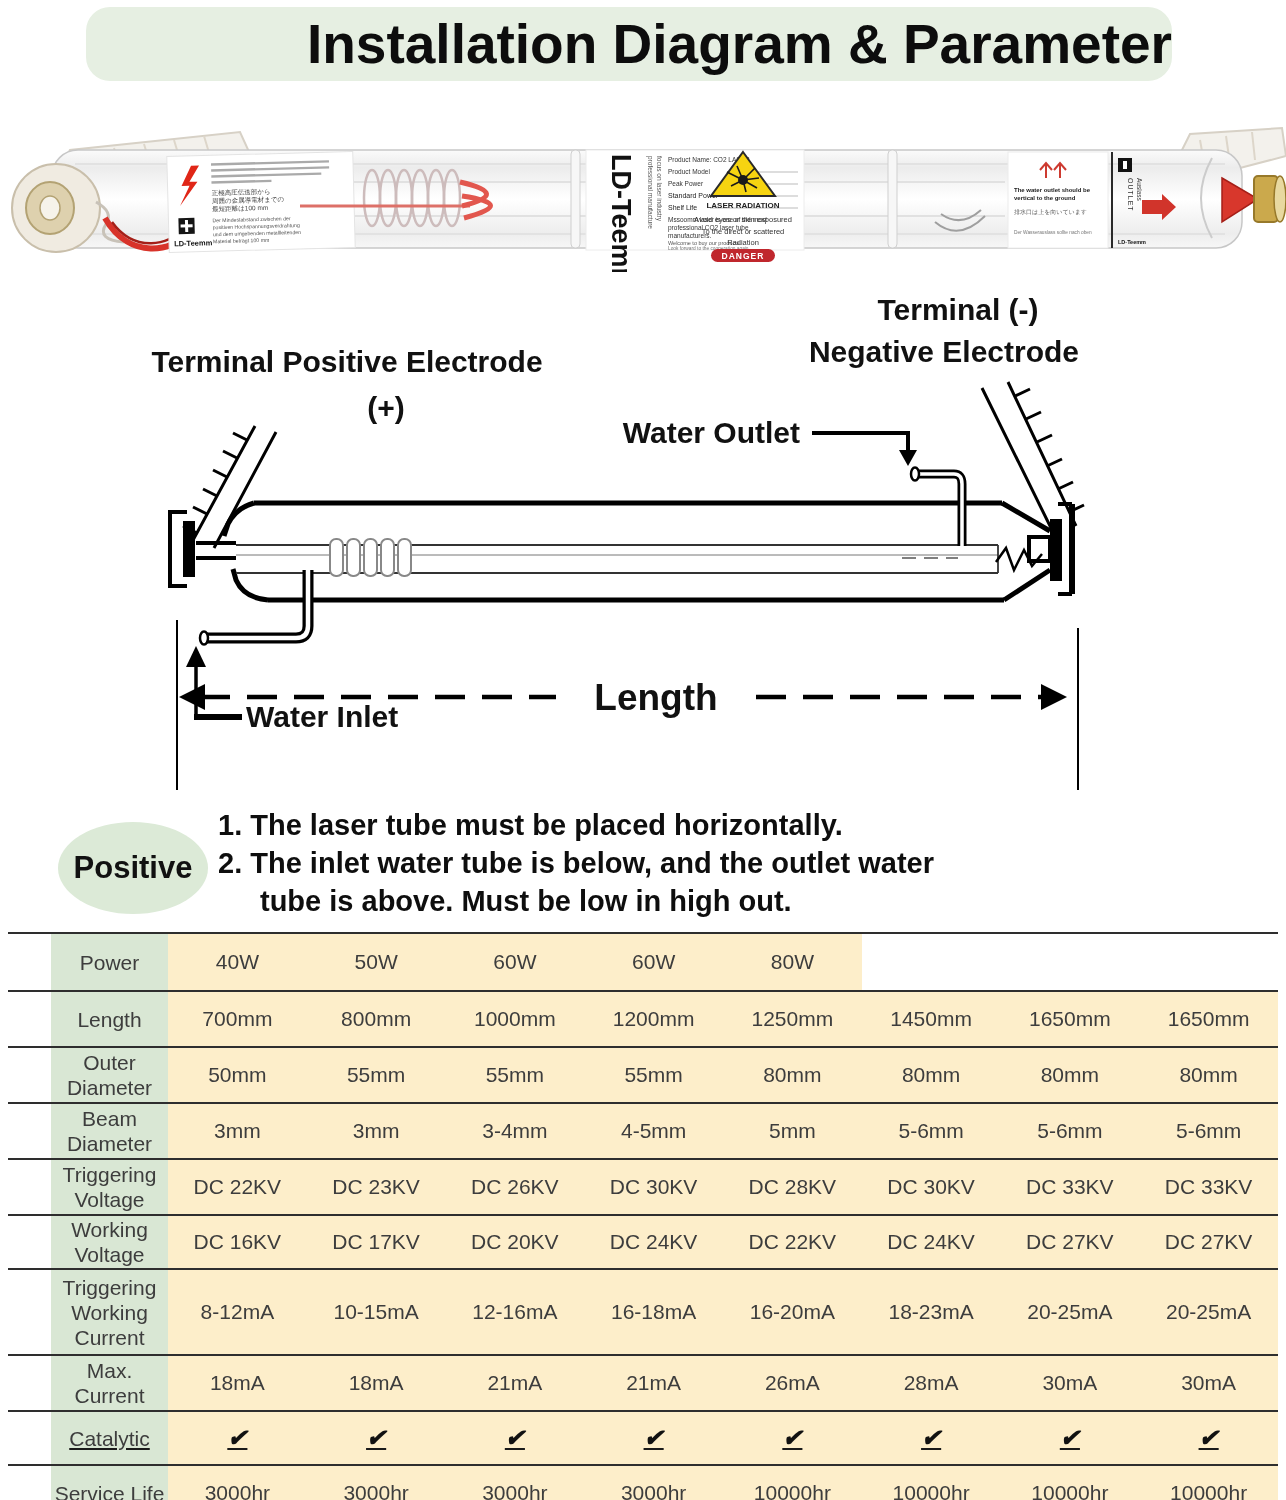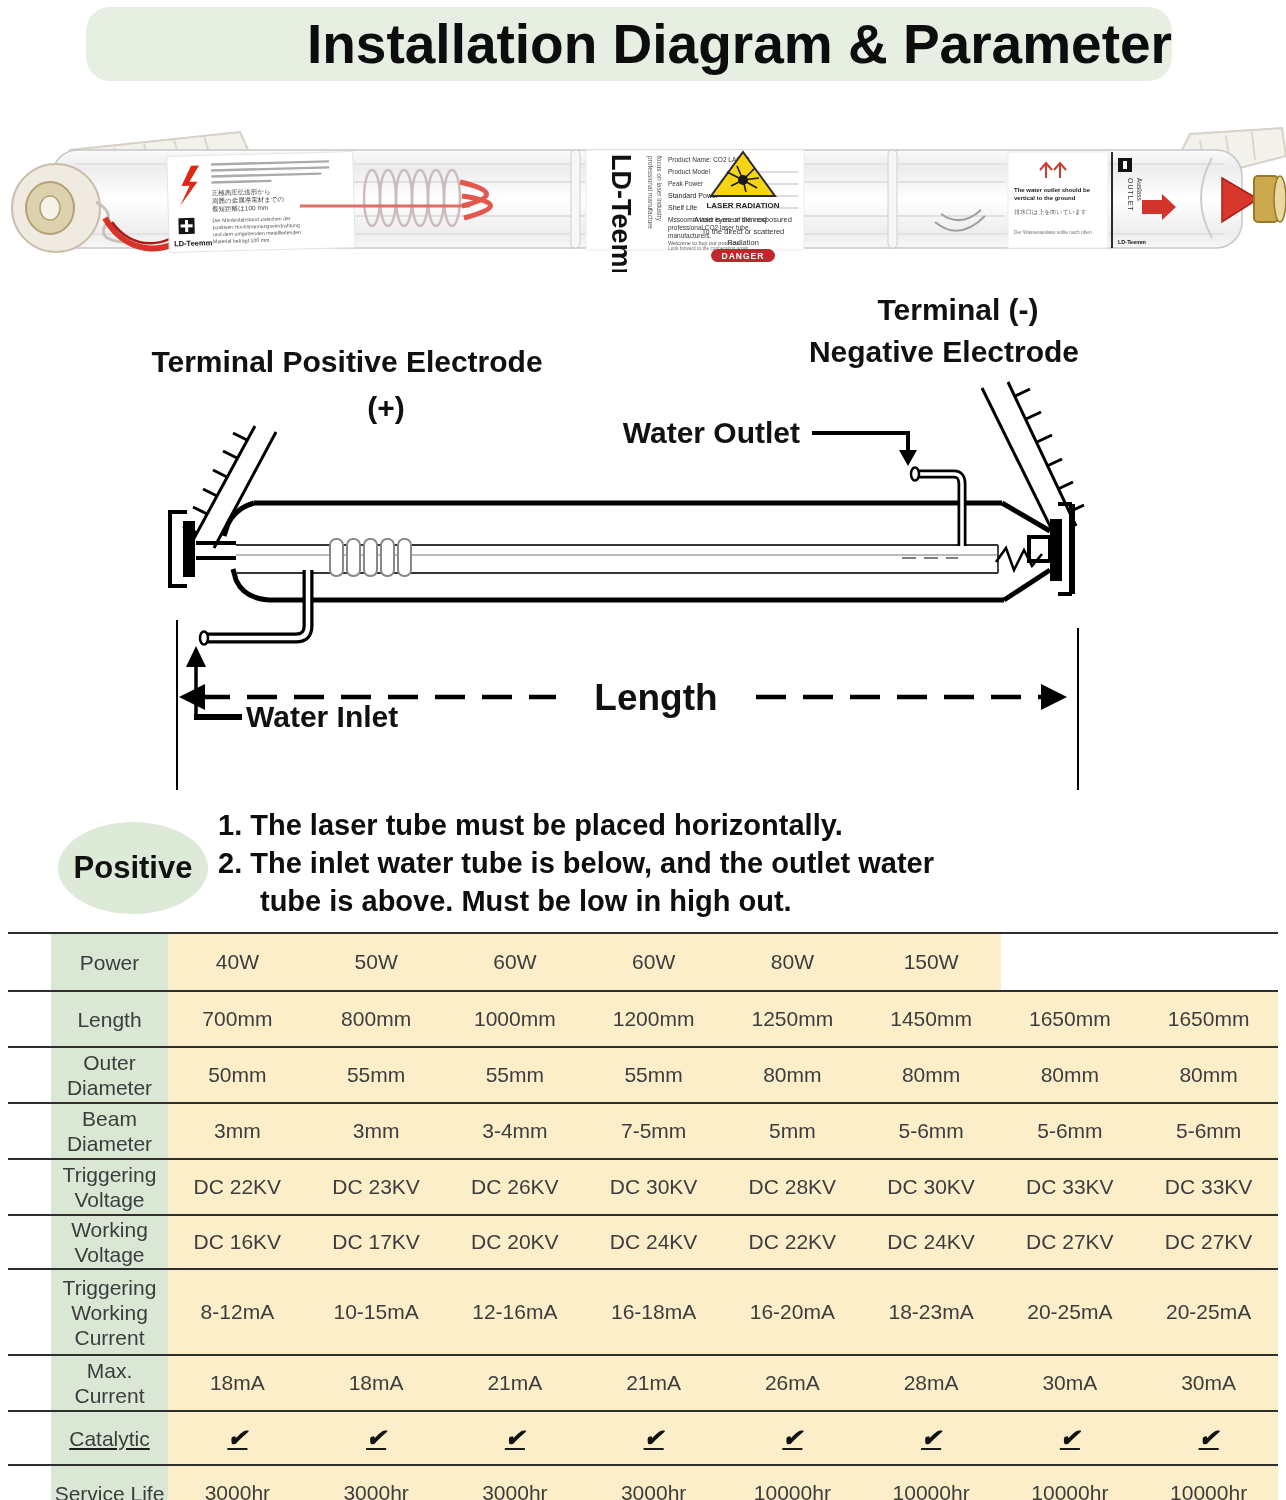--- a/index.html
+++ b/index.html
@@ -281,21 +281,20 @@
   <div class="param-table" id="param-table">
       <div class="t-row">
         <div class="t-label">
           <div>Power</div>
         </div>
         <div class="t-cell">40W</div>
         <div class="t-cell">50W</div>
         <div class="t-cell">60W</div>
         <div class="t-cell">60W</div>
         <div class="t-cell">80W</div>
-        <div class="t-cell">150W</div>
       </div>
       <div class="t-row">
         <div class="t-label">
           <div>Length</div>
         </div>
         <div class="t-cell">700mm</div>
         <div class="t-cell">800mm</div>
         <div class="t-cell">1000mm</div>
         <div class="t-cell">1200mm</div>
         <div class="t-cell">1250mm</div>
@@ -316,21 +315,21 @@
         <div class="t-cell">80mm</div>
         <div class="t-cell">80mm</div>
       </div>
       <div class="t-row">
         <div class="t-label">
           <div>Beam Diameter</div>
         </div>
         <div class="t-cell">3mm</div>
         <div class="t-cell">3mm</div>
         <div class="t-cell">3-4mm</div>
-        <div class="t-cell">7-5mm</div>
+        <div class="t-cell">4-5mm</div>
         <div class="t-cell">5mm</div>
         <div class="t-cell">5-6mm</div>
         <div class="t-cell">5-6mm</div>
         <div class="t-cell">5-6mm</div>
       </div>
       <div class="t-row">
         <div class="t-label">
           <div>Triggering Voltage</div>
         </div>
         <div class="t-cell">DC 22KV</div>

